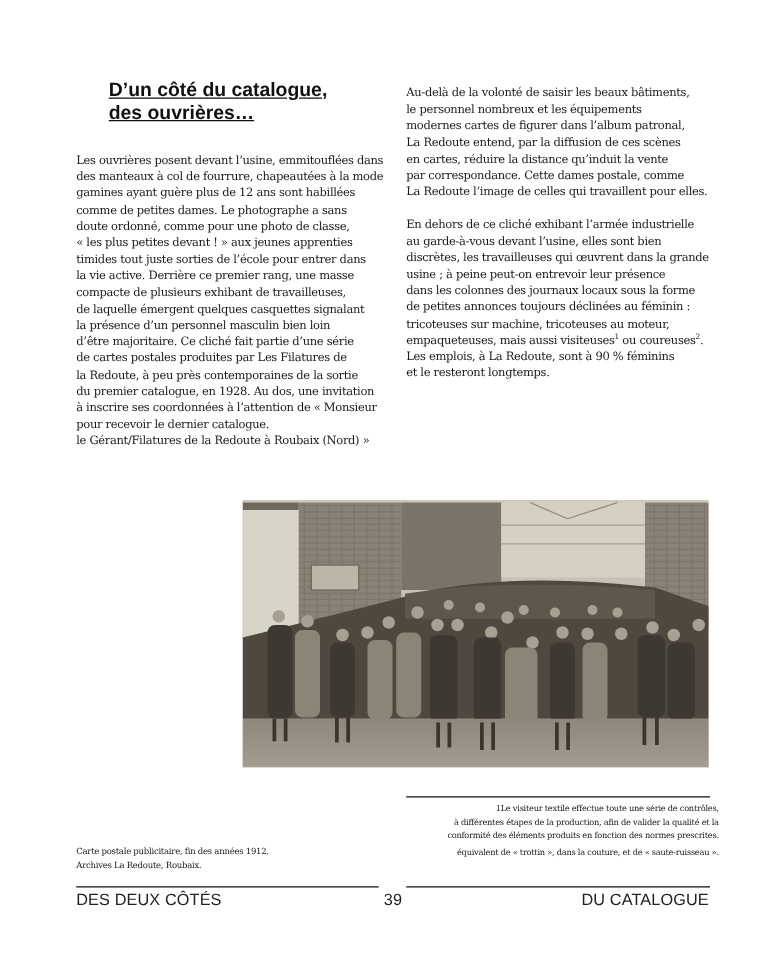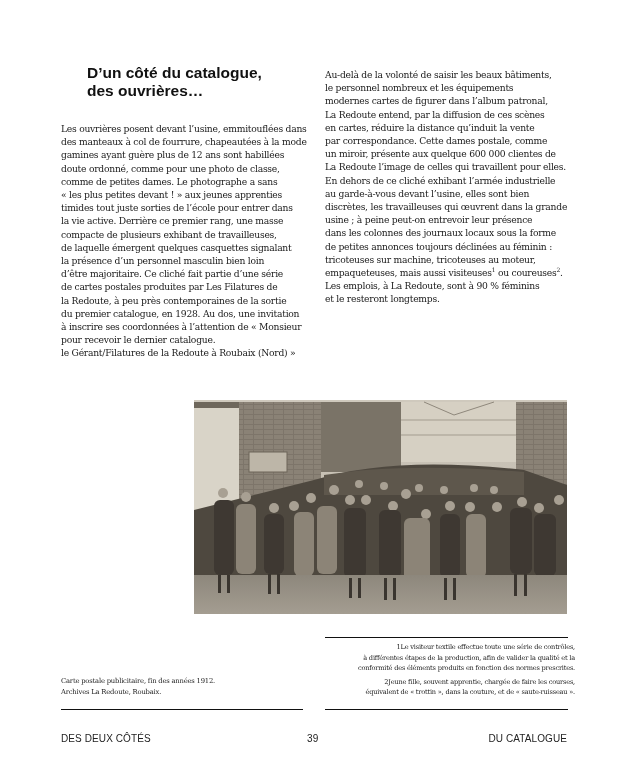--- a/index.html
+++ b/index.html
@@ -5,28 +5,28 @@
     html, body { margin: 0; padding: 0; }
     body {
       width: 624px; height: 766px; background: #ffffff; position: relative; overflow: hidden;
       font-family: "DejaVu Serif", serif; color: #1a1a1a;
     }
     .heading {
       position: absolute; left: 87px; top: 64px; width: 220px;
       font-family: "Liberation Sans", sans-serif; font-weight: bold; font-size: 15.5px; line-height: 18px;
       color: #111;
     }
-    .heading span { display: block; }
+    .heading span { display: block; text-decoration: underline; }
     .col {
       position: absolute; font-size: 9.2px; line-height: 13.2px; letter-spacing: -0.25px;
     }
     .col p { margin: 0; }
     .col-left { left: 61px; top: 122px; width: 246px; }
     .col-right { left: 325px; top: 68px; width: 258px; }
-    .col-right p + p { }
+    .col-right p + p { margin-top: 13px; }
     .col span.line { display: block; white-space: nowrap; }
     sup { font-size: 6px; line-height: 0; }
     .photo {
       position: absolute; left: 194px; top: 400px; width: 373px; height: 214px; overflow: hidden;
       background: #d8d3c8;
     }
     .photo svg { display: block; }
     .fn-rule-top { position: absolute; left: 325px; top: 637px; width: 243px; height: 1px; background: #111; }
     .fn-rule-bot { position: absolute; left: 325px; top: 709px; width: 243px; height: 1px; background: #111; }
     .footnotes {
@@ -36,42 +36,42 @@
     .footnotes .fn { margin: 0 0 3px 0; text-align: right; }
     .footnotes .fn-num { display: inline-block; width: 18px; }
     .footnotes span.line { display: block; white-space: nowrap; }
     .caption {
       position: absolute; left: 61px; top: 676px; width: 240px;
       font-size: 6.8px; line-height: 10.5px; letter-spacing: -0.2px;
     }
     .caption span { display: block; }
     .footer-rule-left { position: absolute; left: 61px; top: 709px; width: 242px; height: 1px; background: #111; }
     .footer {
-      position: absolute; top: 733px; font-family: "Liberation Sans", sans-serif; font-size: 10px;
+      position: absolute; top: 712px; font-family: "Liberation Sans", sans-serif; font-size: 13px;
       letter-spacing: 0.1px; color: #222; text-align: right;
     }
     .footer-left { left: 61px; }
     .footer-page { left: 307px; }
     .footer-right { right: 57px; }
   </style>
 </head>
 <body>
 
 <div class="heading">
   <span>D’un côté du catalogue,</span>
   <span>des ouvrières…</span>
 </div>
 
 <div class="col col-left">
   <p>
     <span class="line">Les ouvrières posent devant l’usine, emmitouflées dans</span>
     <span class="line">des manteaux à col de fourrure, chapeautées à la mode</span>
     <span class="line">gamines ayant guère plus de 12 ans sont habillées</span>
+    <span class="line">comme de petites dames. Le photographe a sans</span>
     <span class="line">doute ordonné, comme pour une photo de classe,</span>
-    <span class="line">comme de petites dames. Le photographe a sans</span>
     <span class="line">« les plus petites devant ! » aux jeunes apprenties</span>
     <span class="line">timides tout juste sorties de l’école pour entrer dans</span>
     <span class="line">la vie active. Derrière ce premier rang, une masse</span>
     <span class="line">compacte de plusieurs exhibant de travailleuses,</span>
     <span class="line">de laquelle émergent quelques casquettes signalant</span>
     <span class="line">la présence d’un personnel masculin bien loin</span>
     <span class="line">d’être majoritaire. Ce cliché fait partie d’une série</span>
     <span class="line">de cartes postales produites par Les Filatures de</span>
     <span class="line">la Redoute, à peu près contemporaines de la sortie</span>
     <span class="line">du premier catalogue, en 1928. Au dos, une invitation</span>
@@ -82,21 +82,20 @@
 </div>
 
 <div class="col col-right">
   <p>
     <span class="line">Au-delà de la volonté de saisir les beaux bâtiments,</span>
     <span class="line">le personnel nombreux et les équipements</span>
     <span class="line">modernes cartes de figurer dans l’album patronal,</span>
     <span class="line">La Redoute entend, par la diffusion de ces scènes</span>
     <span class="line">en cartes, réduire la distance qu’induit la vente</span>
     <span class="line">par correspondance. Cette dames postale, comme</span>
-    <span class="line">un miroir, présente aux quelque 600 000 clientes de</span>
     <span class="line">La Redoute l’image de celles qui travaillent pour elles.</span>
   </p>
   <p>
     <span class="line">En dehors de ce cliché exhibant l’armée industrielle</span>
     <span class="line">au garde-à-vous devant l’usine, elles sont bien</span>
     <span class="line">discrètes, les travailleuses qui œuvrent dans la grande</span>
     <span class="line">usine ; à peine peut-on entrevoir leur présence</span>
     <span class="line">dans les colonnes des journaux locaux sous la forme</span>
     <span class="line">de petites annonces toujours déclinées au féminin :</span>
     <span class="line">tricoteuses sur machine, tricoteuses au moteur,</span>
@@ -205,21 +204,20 @@
 </div>
 
 <div class="fn-rule-top"></div>
 <div class="footnotes">
   <div class="fn">
     <span class="line"><span class="fn-num">1</span><span>Le visiteur textile effectue toute une série de contrôles,</span></span>
     <span class="line">à différentes étapes de la production, afin de valider la qualité et la</span>
     <span class="line">conformité des éléments produits en fonction des normes prescrites.</span>
   </div>
   <div class="fn">
-    <span class="line"><span class="fn-num">2</span><span>Jeune fille, souvent apprentie, chargée de faire les courses,</span></span>
     <span class="line">équivalent de « trottin », dans la couture, et de « saute-ruisseau ».</span>
   </div>
 </div>
 <div class="fn-rule-bot"></div>
 
 <div class="caption">
   <span>Carte postale publicitaire, fin des années 1912.</span>
   <span>Archives La Redoute, Roubaix.</span>
 </div>
 

